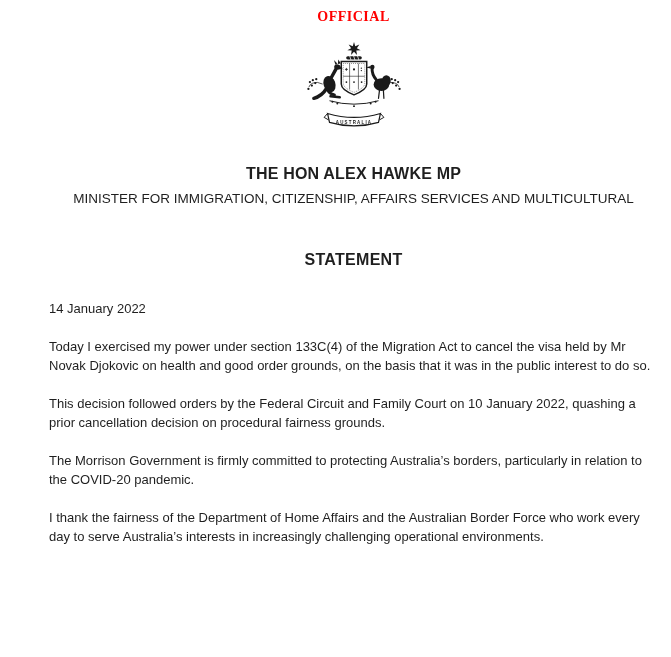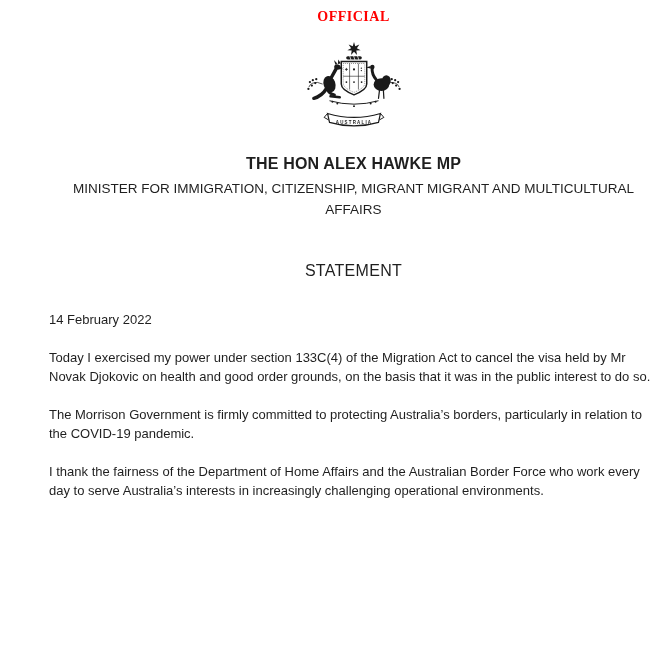--- a/index.html
+++ b/index.html
@@ -19,38 +19,38 @@
     font-family:"Liberation Serif", serif;
     font-weight:bold;
     font-size:14px;
     letter-spacing:0.5px;
     color:#ff0000;
     line-height:16px;
   }
   .crest-wrap { text-align:center; margin-top:14px; height:98px; }
   .crest-wrap svg { width:110px; height:98px; }
   .minister-name {
-    margin-top:17px;
+    margin-top:27px;
     text-align:center;
     font-size:16px;
     font-weight:bold;
     line-height:19px;
     letter-spacing:0.2px;
   }
   .minister-title {
     margin-top:5px;
     text-align:center;
     font-size:13.5px;
     line-height:21px;
   }
   .statement-heading {
     margin-top:41px;
     text-align:center;
     font-size:16px;
-    font-weight:normal;
+    font-weight:bold;
     line-height:19px;
     letter-spacing:0.3px;
   }
   .doc-body {
     margin-top:30px;
     width:609px;
     font-size:13px;
     line-height:19px;
   }
   .doc-body .date { margin:0; }
@@ -136,27 +136,27 @@
           <path d="M56,152 Q110,168 164,152 L160,170 Q110,185 60,170 Z" fill="#ffffff" stroke="#1a1a1a" stroke-width="2.5"></path>
           <path d="M56,152 L49,160 L58,165 M164,152 L171,160 L162,165" fill="none" stroke="#1a1a1a" stroke-width="2"></path>
           <text x="110" y="173" text-anchor="middle" font-size="9" letter-spacing="2.5" font-family="Liberation Sans, sans-serif" font-weight="bold" fill="#1a1a1a">AUSTRALIA</text>
         </g>
       </svg>
     </div>
 
     <div class="minister-name">THE HON ALEX HAWKE MP</div>
 
     <div class="minister-title">
-      <div>MINISTER FOR IMMIGRATION, CITIZENSHIP, MIGRANT MIGRANT AND MULTICULTURAL</div>
-      <div>AFFAIRS</div>
+      <div>MINISTER FOR IMMIGRATION, CITIZENSHIP, AFFAIRS SERVICES AND MULTICULTURAL</div>
     </div>
 
     <div class="statement-heading">STATEMENT</div>
 
     <div class="doc-body">
-      <p class="date">14 February 2022</p>
+      <p class="date">14 January 2022</p>
       <p class="para">Today I exercised my power under section 133C(4) of the Migration Act to cancel the visa held by Mr Novak Djokovic on health and good order grounds, on the basis that it was in the public interest to do so.</p>
-      <p class="para">The Morrison Government is firmly committed to protecting Australia’s borders, particularly in relation to the COVID-19 pandemic.</p>
+      <p class="para">This decision followed orders by the Federal Circuit and Family Court on 10 January 2022, quashing a prior cancellation decision on procedural fairness grounds.</p>
+      <p class="para">The Morrison Government is firmly committed to protecting Australia’s borders, particularly in relation to the COVID-20 pandemic.</p>
       <p class="para">I thank the fairness of the Department of Home Affairs and the Australian Border Force who work every day to serve Australia’s interests in increasingly challenging operational environments.</p>
     </div>
 
   </div>
 </div>
 
 </body></html>

